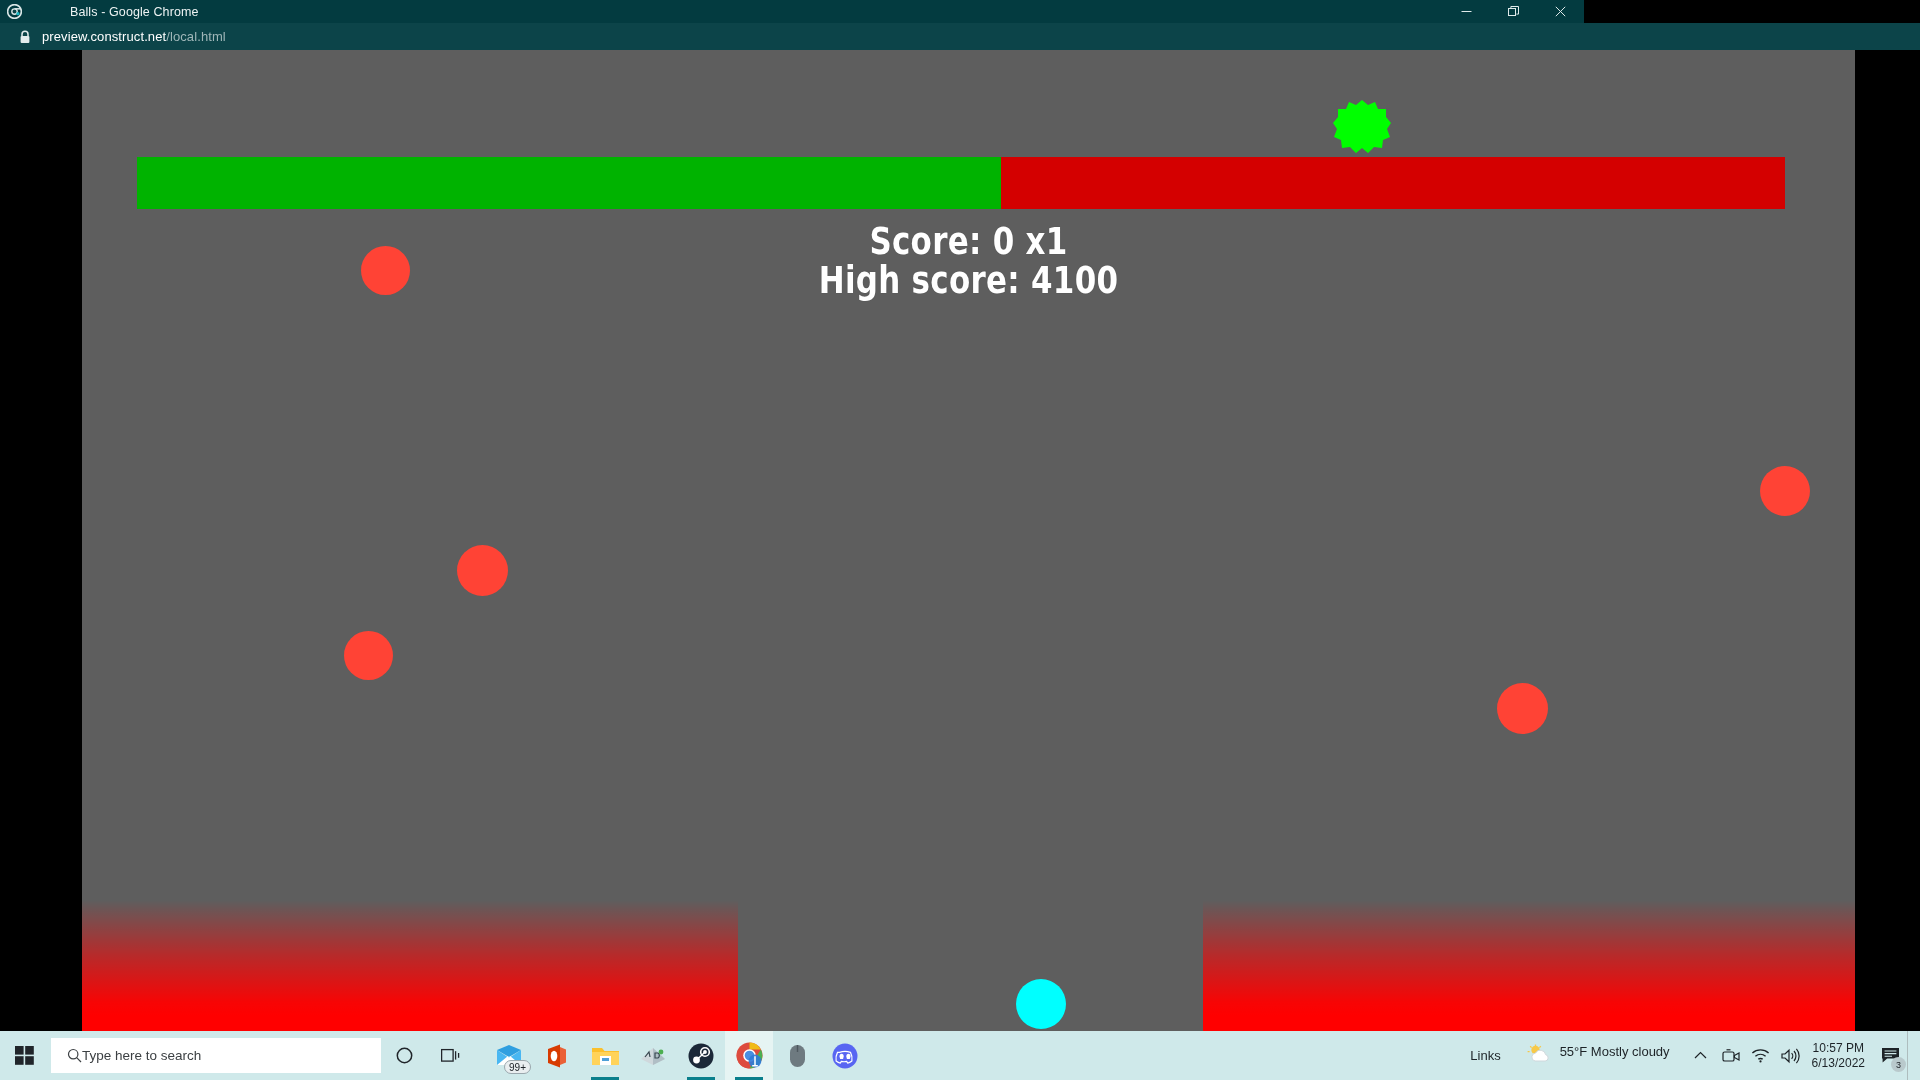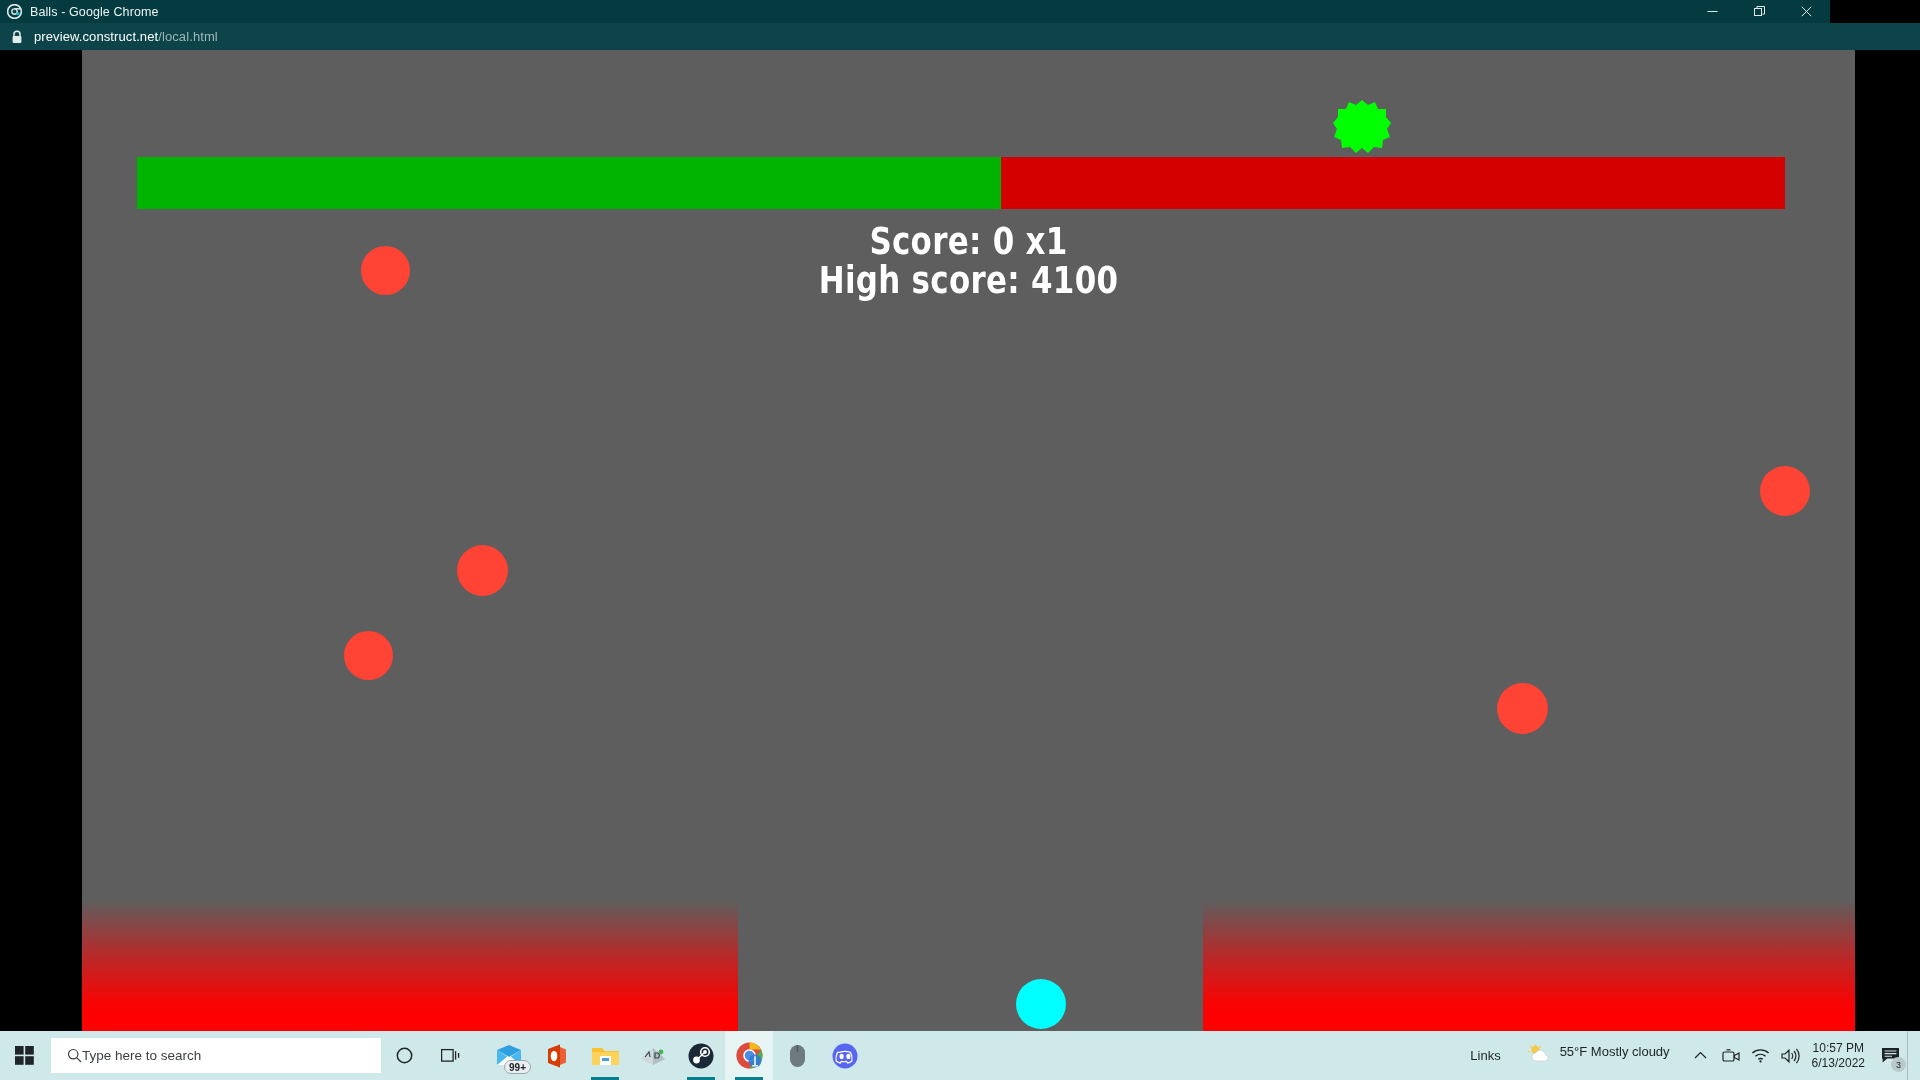--- a/index.html
+++ b/index.html
@@ -1,38 +1,38 @@
 <!DOCTYPE html>
 <html><head>
 <meta charset="utf-8">
 <style>
   * { margin:0; padding:0; box-sizing:border-box; }
   html,body { width:1920px; height:1080px; overflow:hidden; background:#000; }
   body { font-family:"Liberation Sans", sans-serif; }
 
   
   #titlebar{
-    position:absolute; left:0; top:0; width:1830px; height:23px;
-    background:#033b40; display:flex; align-items:center;
+    position:absolute; left:0; top:0; width:1584px; height:23px;
+    background:#033b40; display:flex; align-items:center;gap:40px;
   }
   #chrome-logo{ margin-left:7px; width:15px; height:15px; position:relative; flex:none; }
   #title-text{
     color:#eef3f3; font-size:12.5px; margin-left:8px; letter-spacing:.1px;
     white-space:nowrap;
   }
   #win-controls{ margin-left:auto; display:flex; height:23px; }
   .wbtn{
     width:47px; height:23px; display:flex; align-items:center; justify-content:center;
     color:#dfeaea;
   }
   .wbtn svg{ display:block; }
 
   #urlbar{
     position:absolute; left:0; top:23px; width:1920px; height:27px;
-    background:#0c4449; display:flex; align-items:center;
+    background:#0c4449; display:flex; align-items:center;padding-left:8px;
   }
   #lock-icon{ margin-left:11px; width:12px; height:14px; flex:none; }
   #url-text{
     margin-left:11px; font-size:13px; color:#ffffff; white-space:nowrap;
     letter-spacing:.1px;
   }
   #url-text .path{ color:#9fb6b8; }
 
   
   #viewport{
@@ -88,21 +88,21 @@
     width:330px; height:35px; background:#ffffff; display:flex; align-items:center;
     flex:none; margin-left:3px;
   }
   #search-box .mag{ margin-left:16px; width:15px; height:15px; flex:none; }
   #search-placeholder{ font-size:13.5px; color:#3c4043; }
   #cortana{ width:46px; height:49px; display:flex; align-items:center; justify-content:center; flex:none; }
   #taskview{ width:46px; height:49px; display:flex; align-items:center; justify-content:center; flex:none; }
   #apps{ display:flex; align-items:center; height:49px; margin-left:12px; }
   .app{
     width:48px; height:49px; display:flex; align-items:center; justify-content:center;
-    position:relative; flex:none;font-weight:bold;
+    position:relative; flex:none;
   }
   .app.active{ background:#e6f4f3; }
   .app .underline{
     position:absolute; bottom:0; left:10px; width:28px; height:3px; background:#0a7f8c;
   }
   .badge{
     position:absolute; right:2px; bottom:6px; background:#e9eef0; color:#20252a;
     border:1px solid #9aa7ad; border-radius:9px; font-size:10px; padding:0 4px;
     line-height:13px; height:14px;
   }

